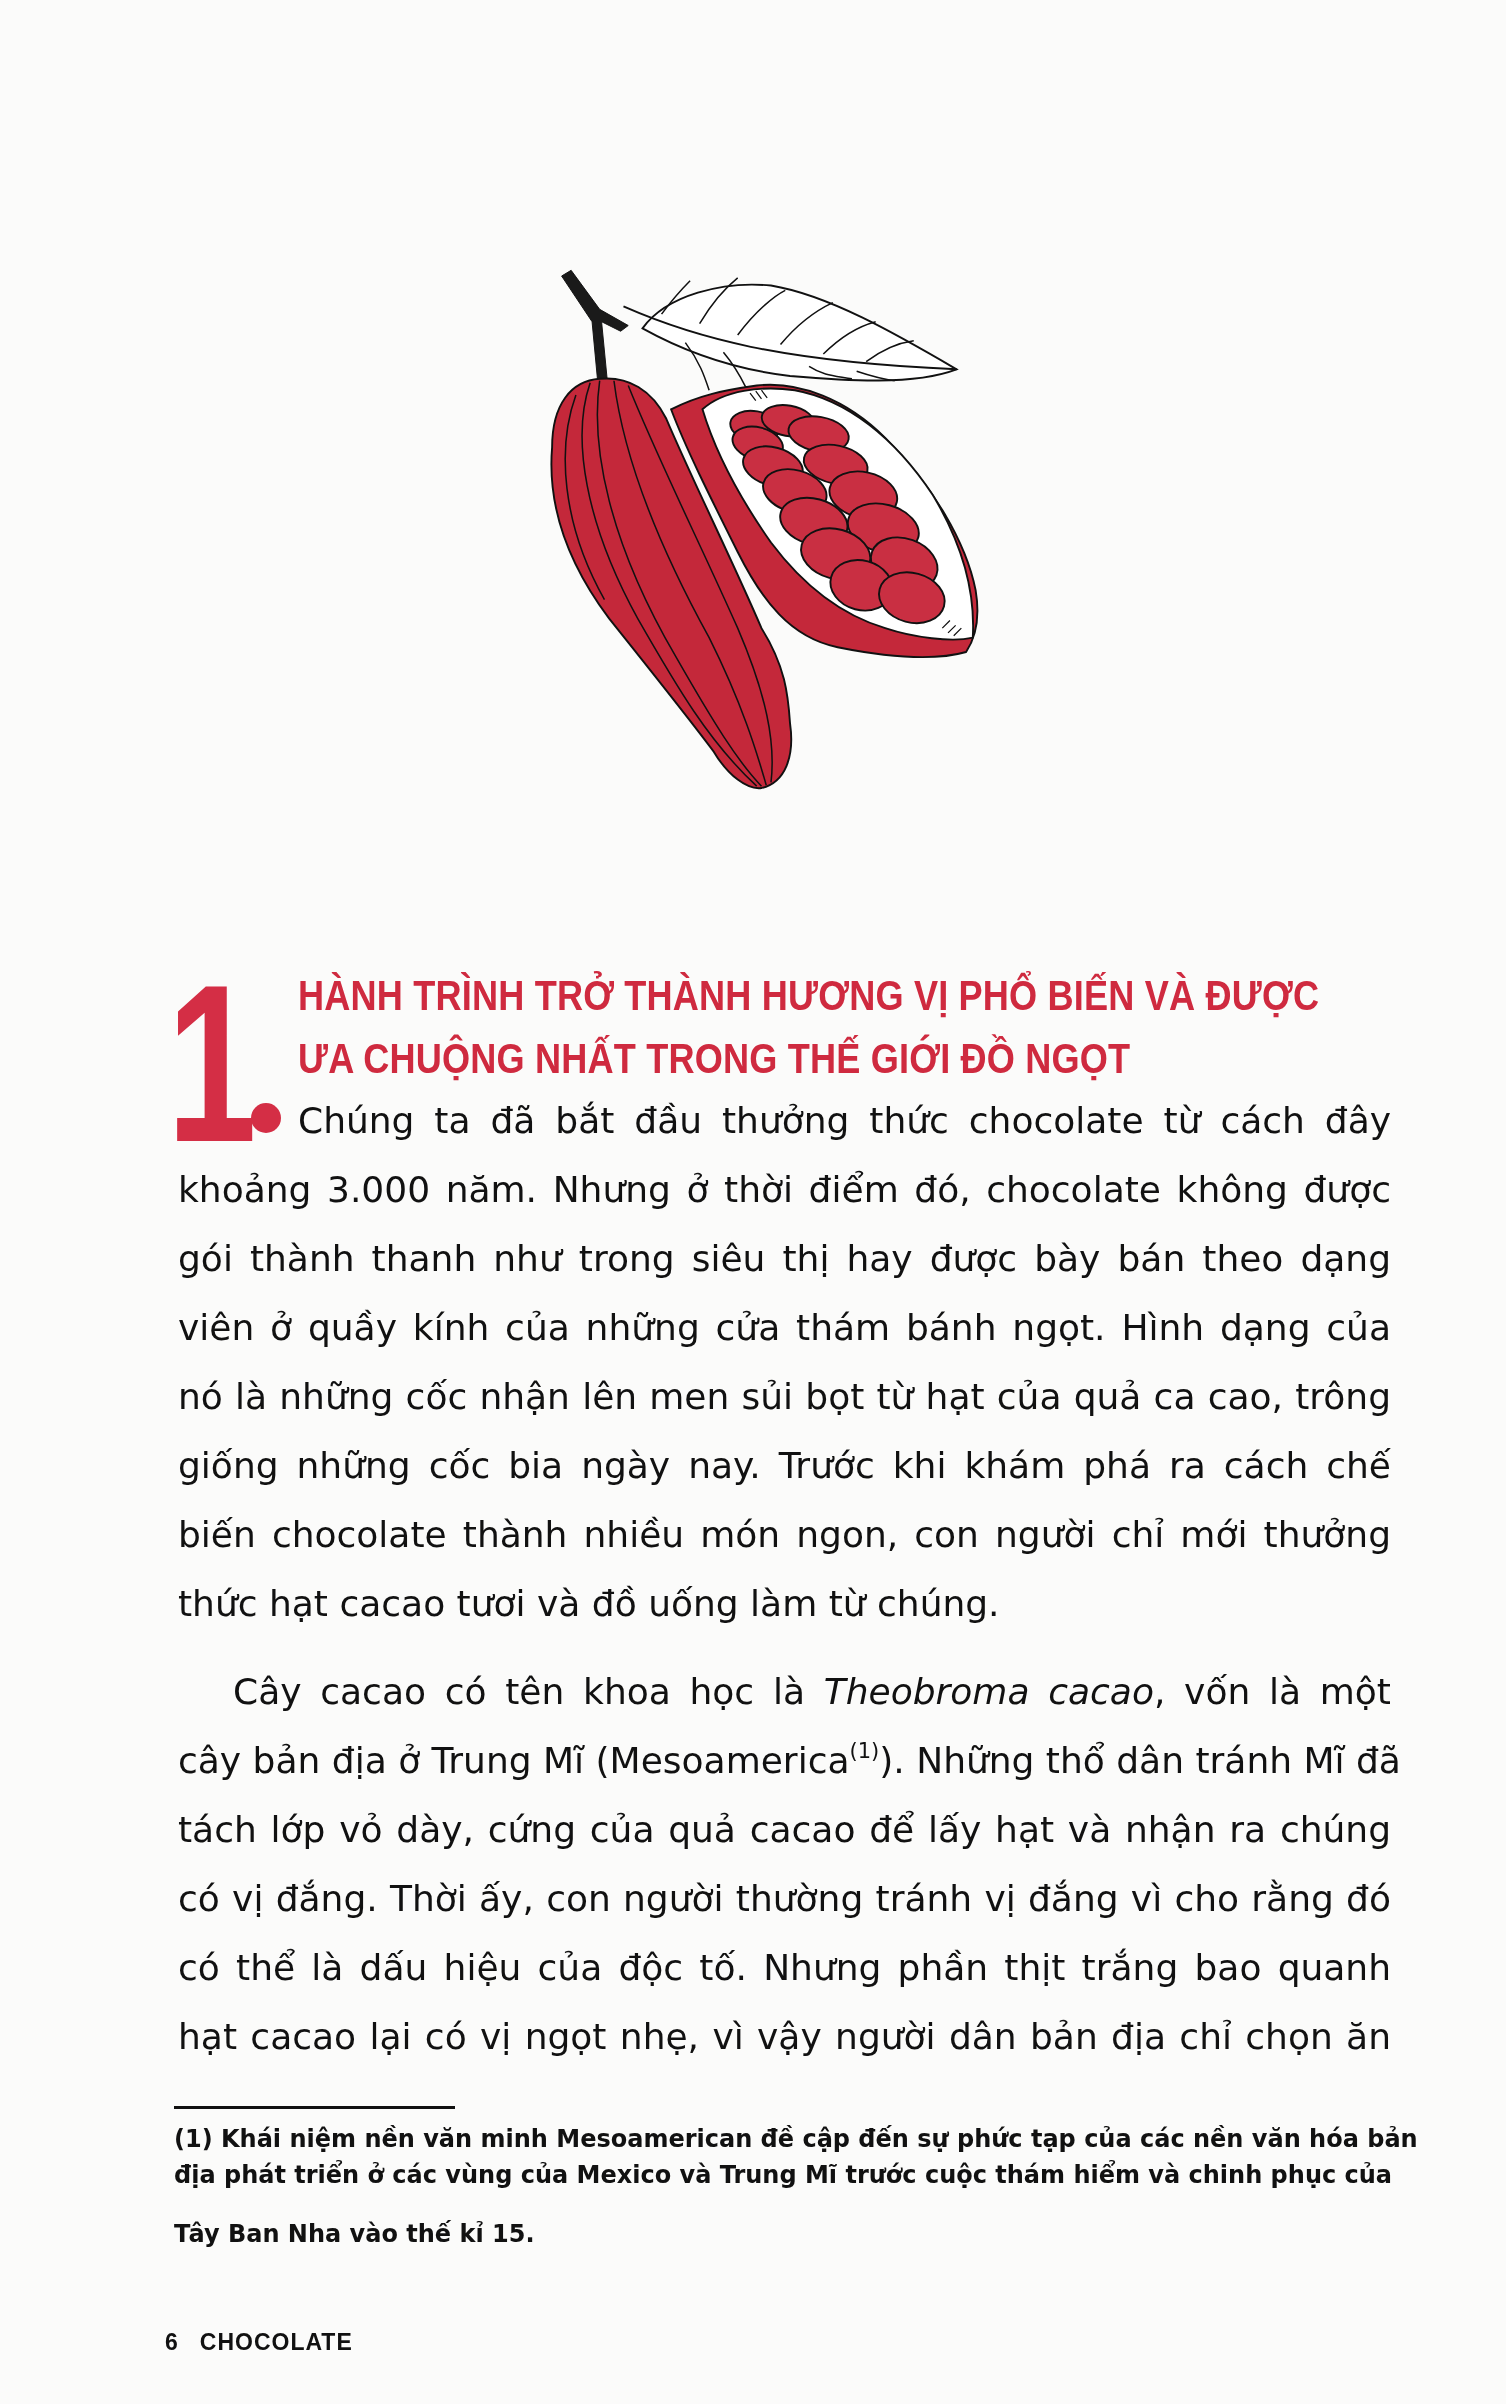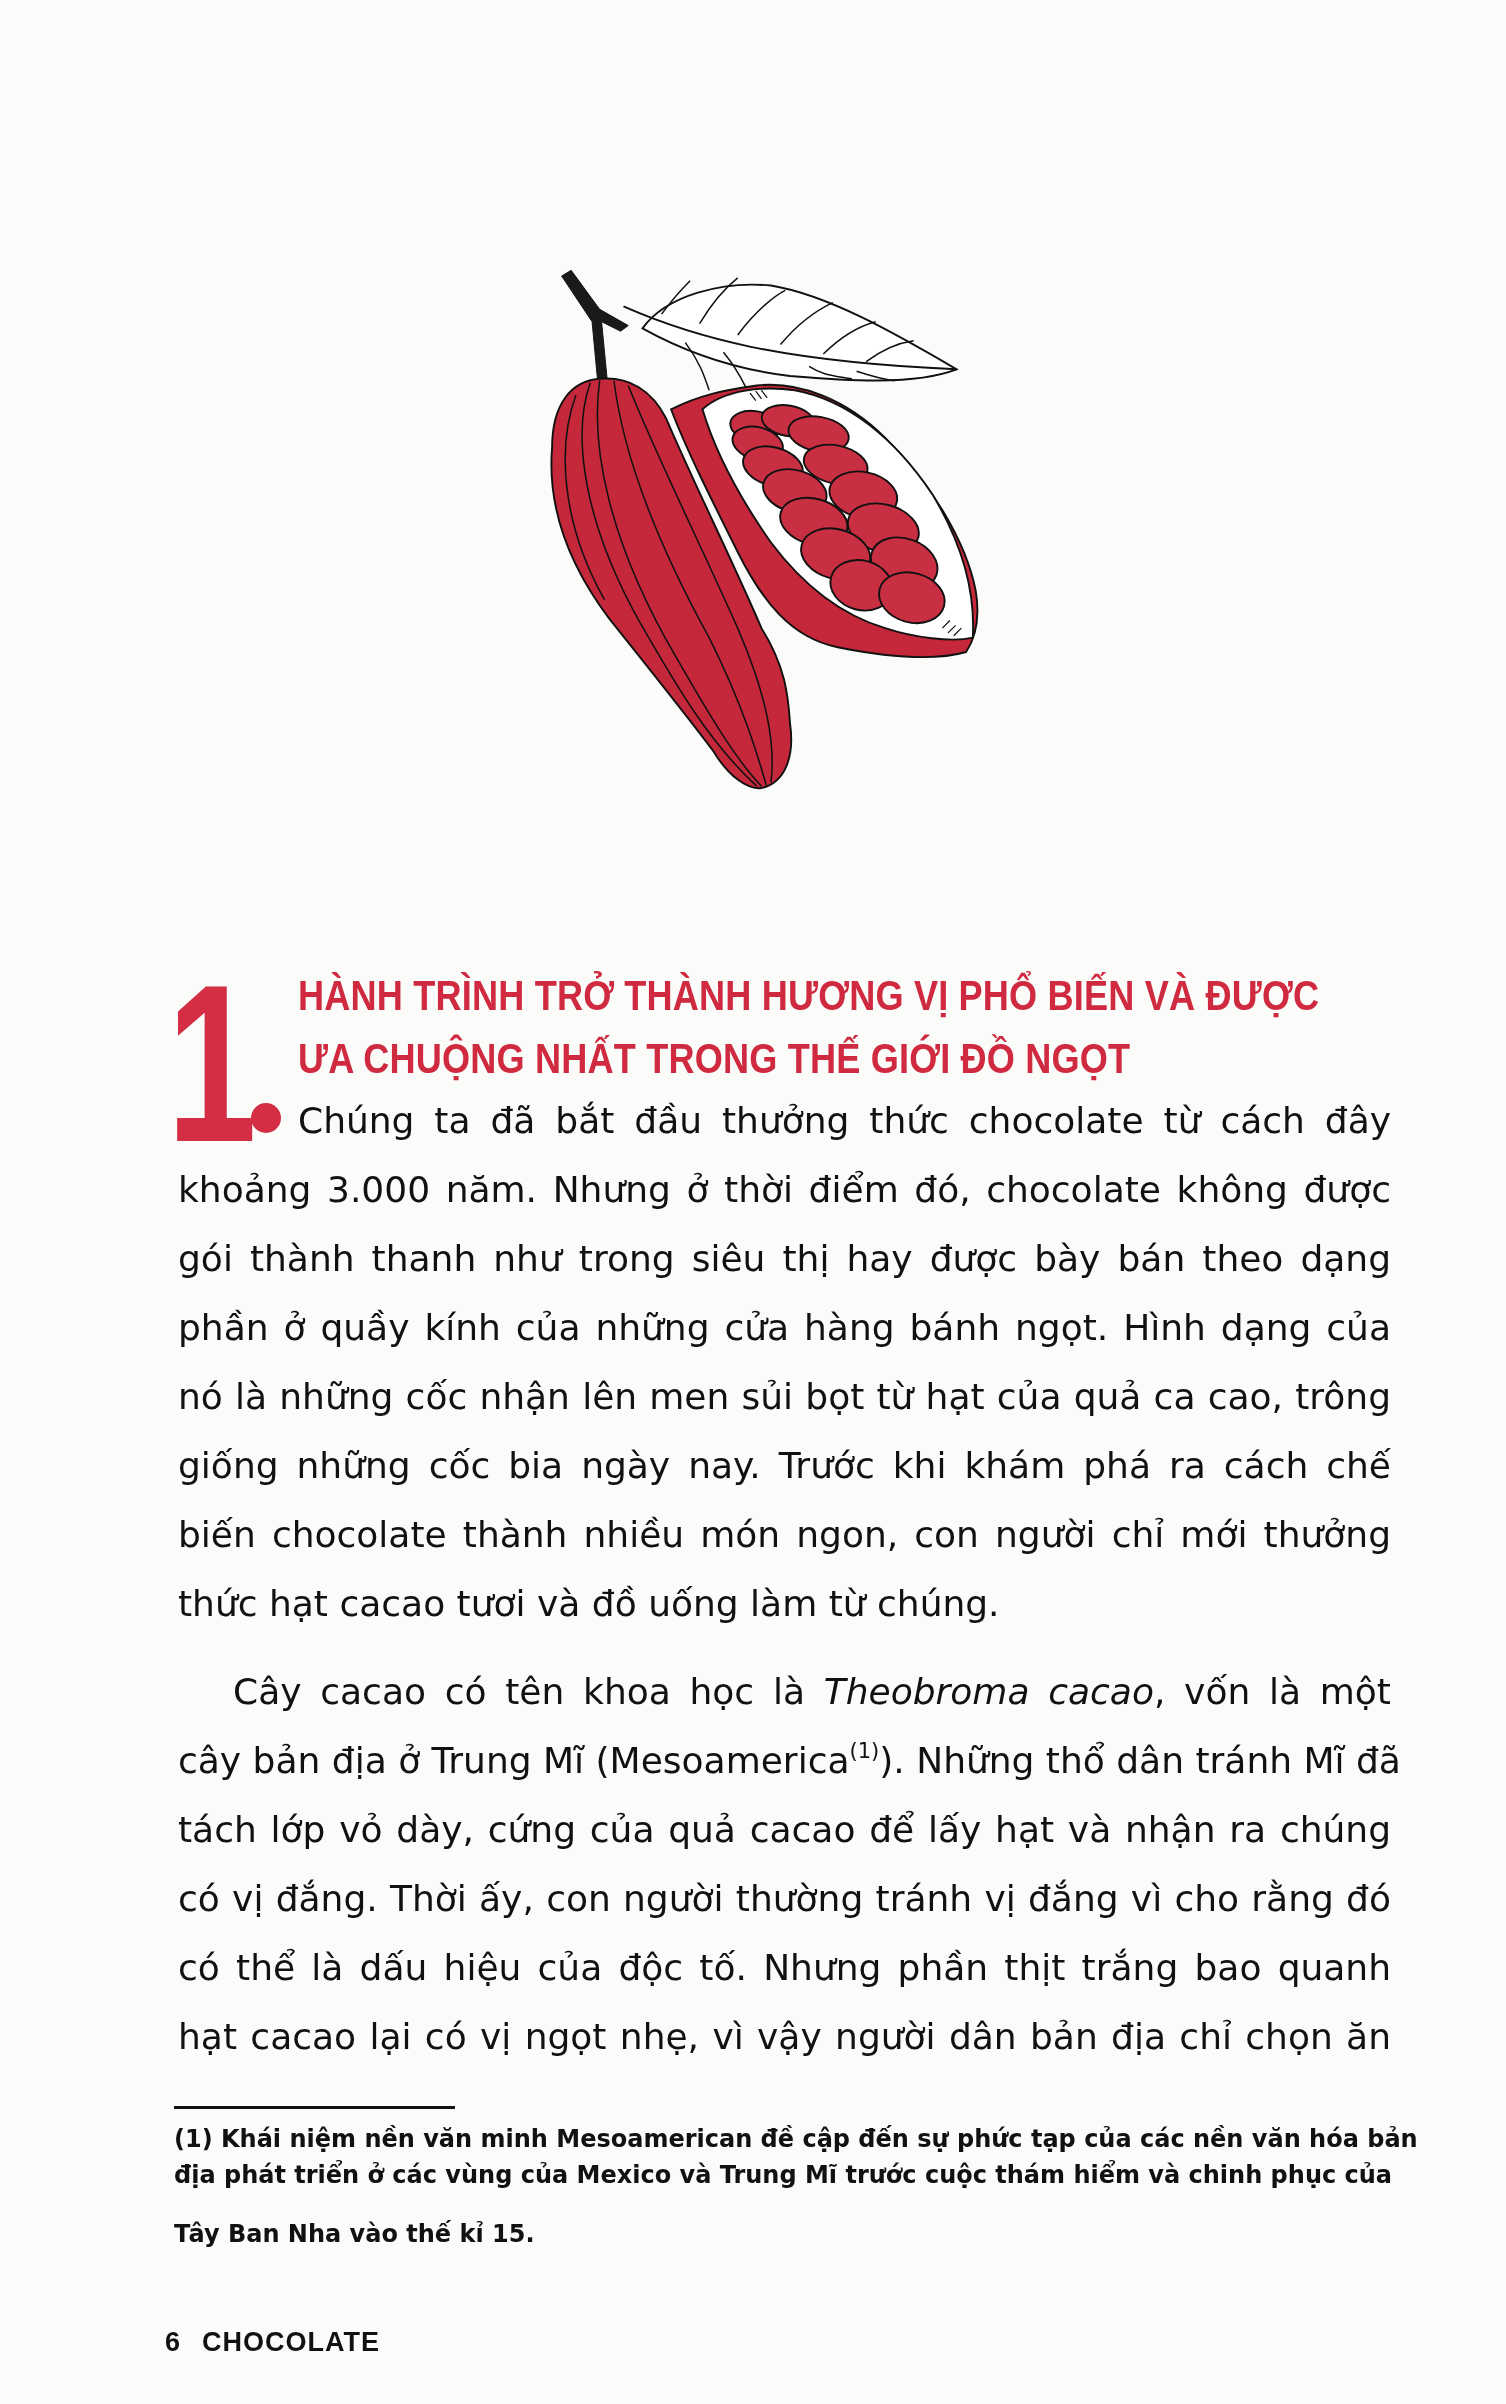--- a/index.html
+++ b/index.html
@@ -117,21 +117,21 @@
       text-align-last: justify;
       width: 1217px;
     }
     .footnote .line.last { text-align-last: left; margin-top: 23px; }
     .footer {
       position: absolute;
       left: 165px;
       top: 2325px;
       font-family: "Liberation Sans", sans-serif;
       font-weight: bold;
-      font-size: 27px;
+      font-size: 23px;
       line-height: 34px;
       color: #111;
       letter-spacing: 1px;
     }
     .footer .page-number { margin-right: 21px; }
   </style>
 </head>
 <body>
 
 <div class="page">
@@ -193,21 +193,21 @@
   <div class="chapter-dot"></div>
   <h1 class="chapter-title" style="margin:0;">
     <span class="t-line">HÀNH TRÌNH TRỞ THÀNH HƯƠNG VỊ PHỔ BIẾN VÀ ĐƯỢC</span>
     <span class="t-line">ƯA CHUỘNG NHẤT TRONG THẾ GIỚI ĐỒ NGỌT</span>
   </h1>
 
   <div class="body-text p1">
     <span class="line first">Chúng ta đã bắt đầu thưởng thức chocolate từ cách đây</span>
     <span class="line">khoảng 3.000 năm. Nhưng ở thời điểm đó, chocolate không được</span>
     <span class="line">gói thành thanh như trong siêu thị hay được bày bán theo dạng</span>
-    <span class="line">phần ở quầy kính của những cửa hàng bánh ngọt. Hình dạng của</span>
+    <span class="line">viên ở quầy kính của những cửa thám bánh ngọt. Hình dạng của</span>
     <span class="line">nó là những cốc nhận lên men sủi bọt từ hạt của quả ca cao, trông</span>
     <span class="line">giống những cốc bia ngày nay. Trước khi khám phá ra cách chế</span>
     <span class="line">biến chocolate thành nhiều món ngon, con người chỉ mới thưởng</span>
     <span class="line last">thức hạt cacao tươi và đồ uống làm từ chúng.</span>
   </div>
 
   <div class="body-text p2">
     <span class="line first"><span>Cây cacao có tên khoa học là </span><em>Theobroma cacao</em><span>, vốn là một</span></span>
     <span class="line"><span>cây bản địa ở Trung Mĩ (Mesoamerica</span><sup class="sup">(1)</sup><span>). Những thổ dân tránh Mĩ đã</span></span>
     <span class="line">tách lớp vỏ dày, cứng của quả cacao để lấy hạt và nhận ra chúng</span>

